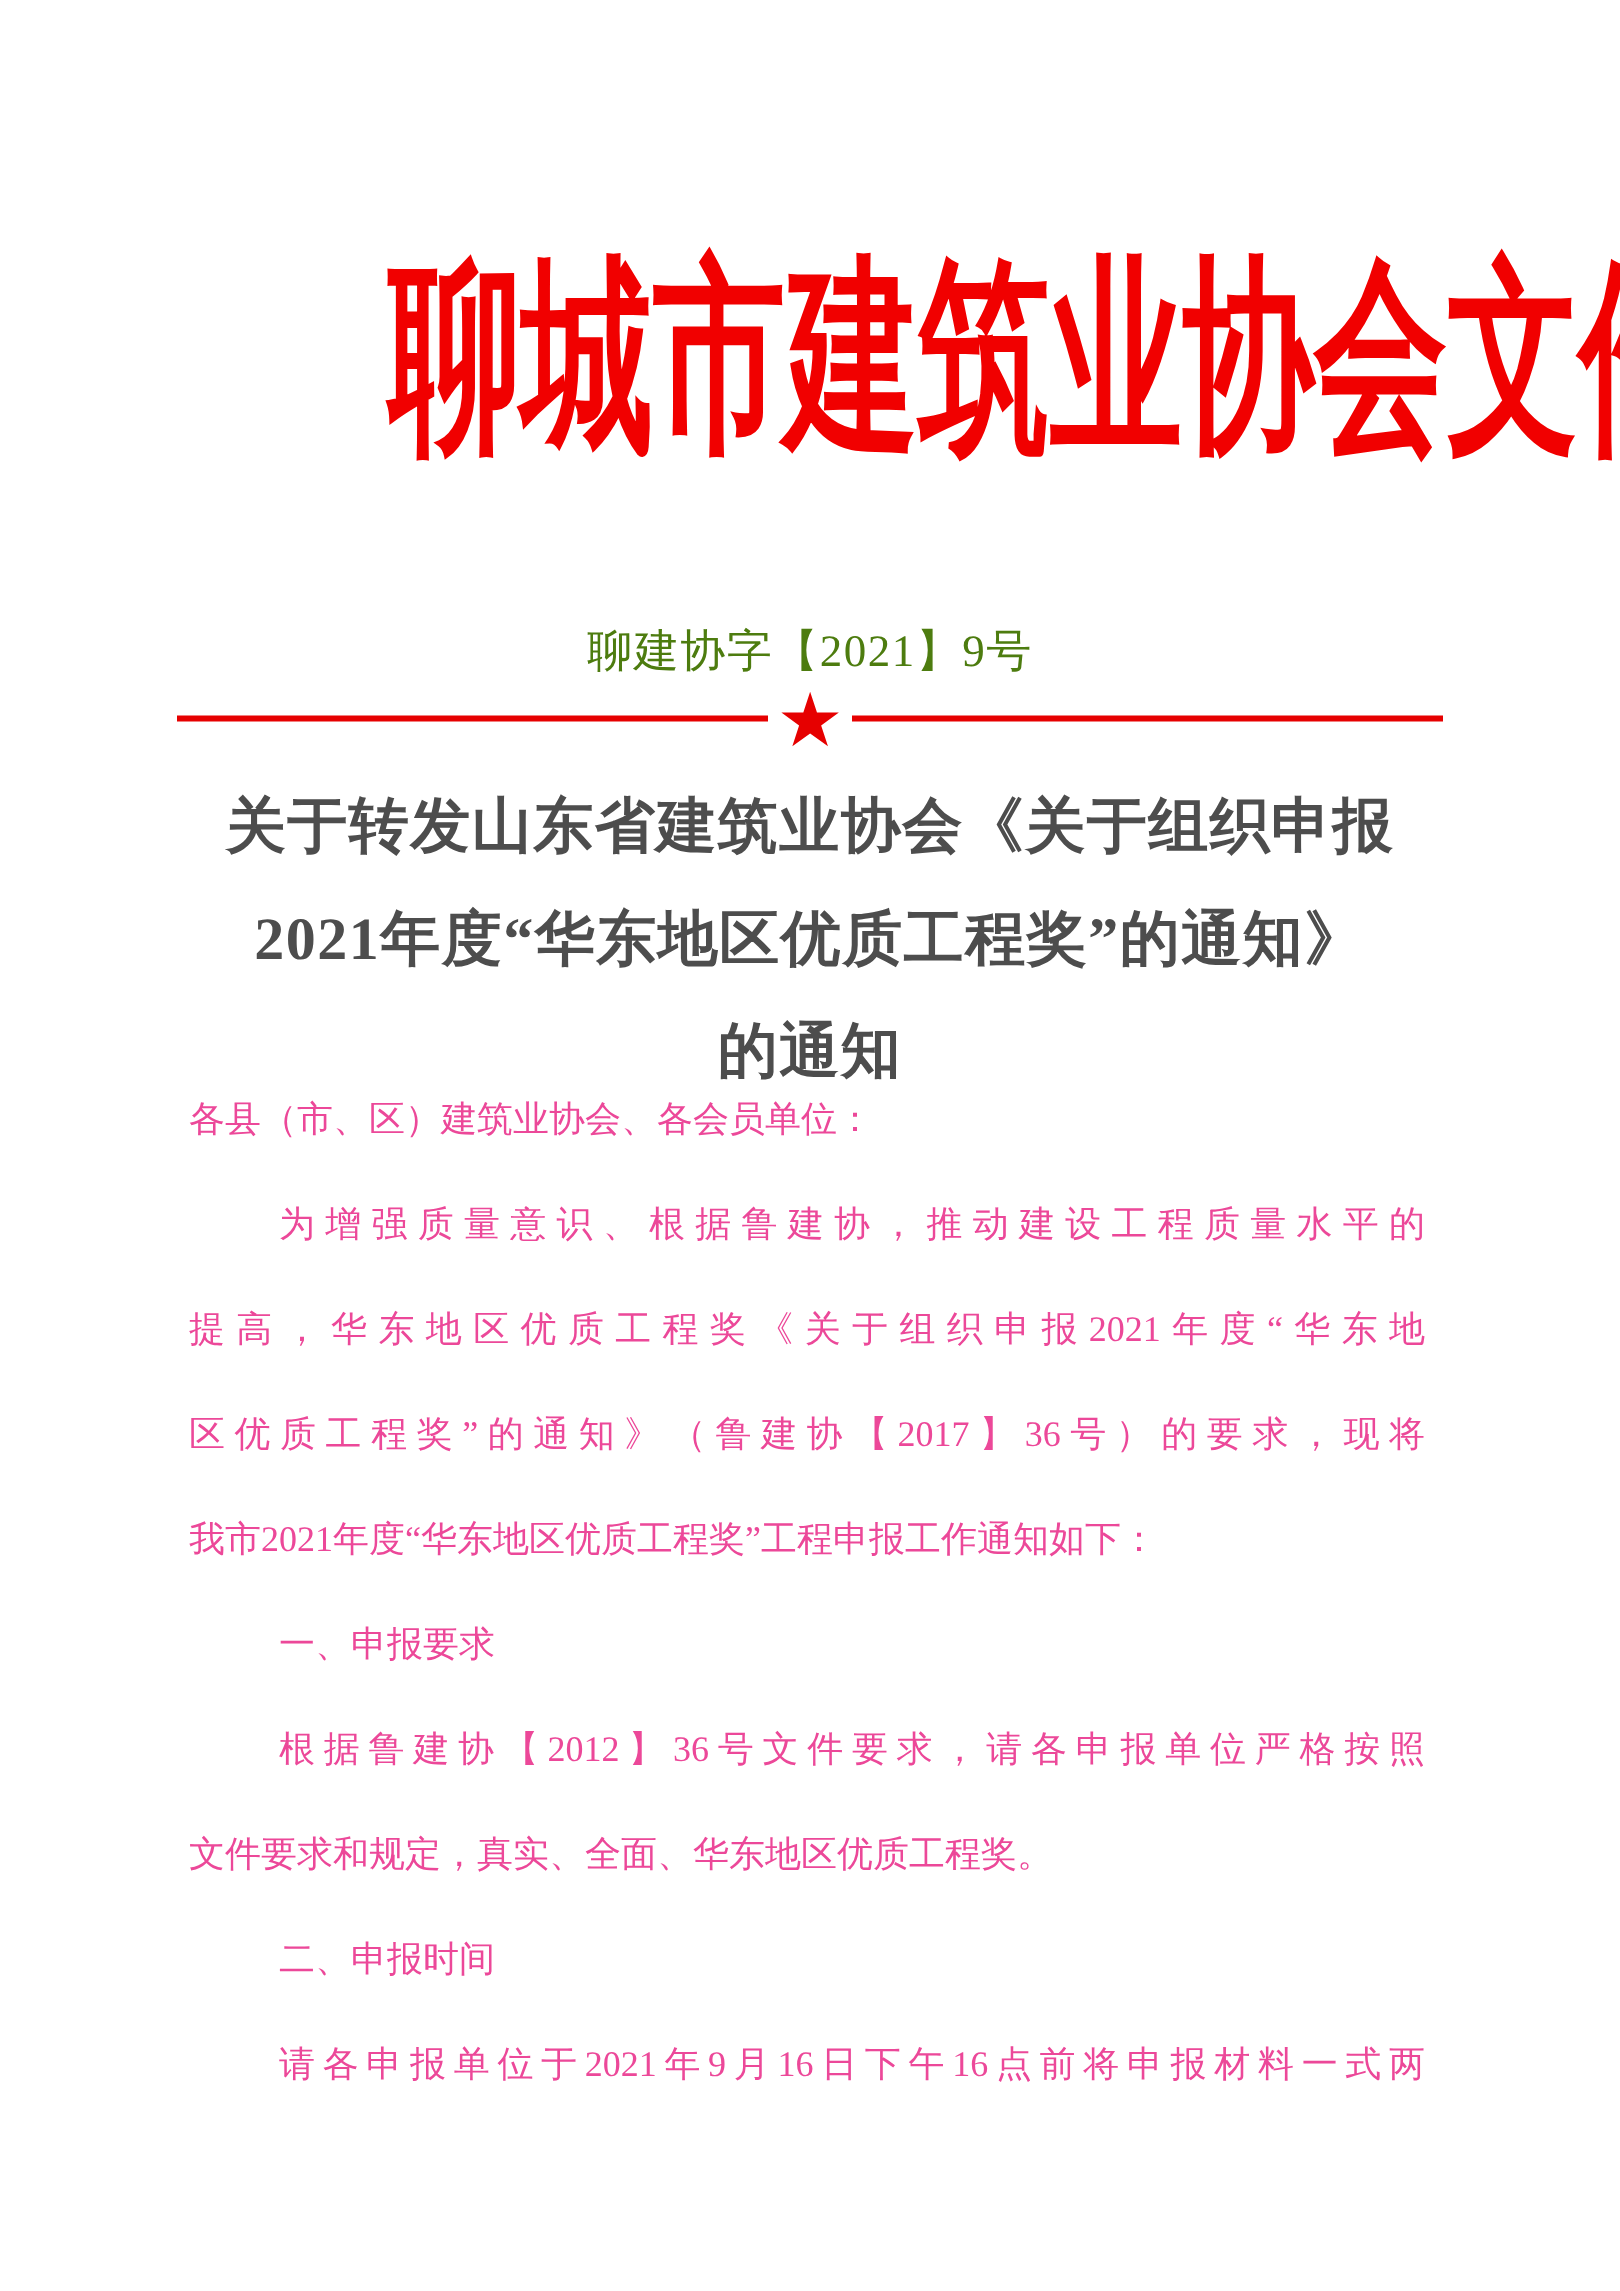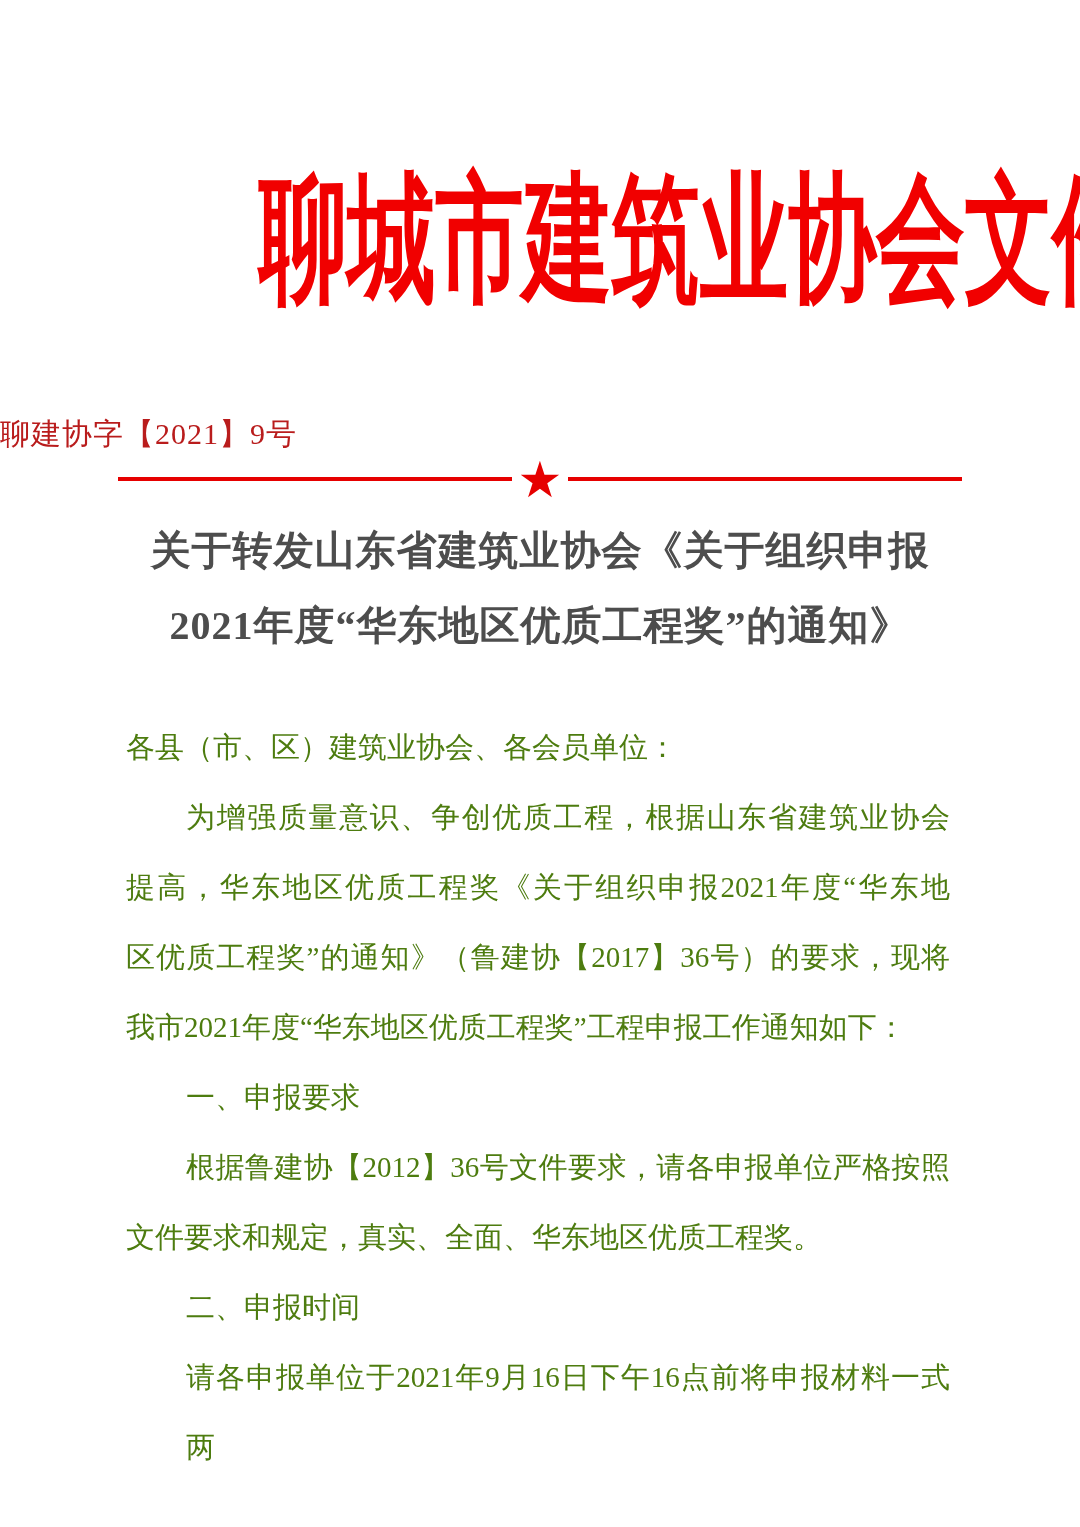--- a/index.html
+++ b/index.html
@@ -35,23 +35,23 @@
     transform-origin: center;
     letter-spacing: 0px;
   }
 
   
   .doc-number {
     position: absolute;
     top: 414px;
     left: 0;
     width: 100%;
-    text-align: left;
+    text-align: center;
     font-size: 30px;
-    color: #b91c1c;
+    color: #4d7c0f;
     letter-spacing: 1px;
   }
 
   
   .divider {
     position: absolute;
     top: 456px;
     left: 118px;
     width: 844px;
     height: 46px;
@@ -87,22 +87,22 @@
     line-height: 75px;
     letter-spacing: 1px;
   }
 
   
   .body-block {
     position: absolute;
     top: 712px;
     left: 126px;
     width: 824px;
-    color: #4d7c0f;
-    font-size: 29px;
+    color: #ec4899;
+    font-size: 24px;
   }
   .body-line {
     line-height: 70px;
     white-space: nowrap;
   }
   .body-line.indent {
     padding-left: 60px;
   }
   .body-line.justify {
     white-space: normal;
@@ -123,25 +123,26 @@
 
   <div class="divider">
     <span class="rule"></span>
     <span class="star">★</span>
     <span class="rule"></span>
   </div>
 
   <div class="heading">
       <div class="heading-line">关于转发山东省建筑业协会《关于组织申报</div>
       <div class="heading-line">2021年度“华东地区优质工程奖”的通知》</div>
+      <div class="heading-line">的通知</div>
     </div>
 
   <div class="body-block">
       <div class="body-line">各县（市、区）建筑业协会、各会员单位：</div>
-      <div class="body-line indent justify">为增强质量意识、争创优质工程，根据山东省建筑业协会</div>
+      <div class="body-line indent justify">为增强质量意识、根据鲁建协，推动建设工程质量水平的</div>
       <div class="body-line justify">提高，华东地区优质工程奖《关于组织申报2021年度“华东地</div>
       <div class="body-line justify">区优质工程奖”的通知》（鲁建协【2017】36号）的要求，现将</div>
       <div class="body-line">我市2021年度“华东地区优质工程奖”工程申报工作通知如下：</div>
       <div class="body-line indent">一、申报要求</div>
       <div class="body-line indent justify">根据鲁建协【2012】36号文件要求，请各申报单位严格按照</div>
       <div class="body-line">文件要求和规定，真实、全面、华东地区优质工程奖。</div>
       <div class="body-line indent">二、申报时间</div>
       <div class="body-line indent justify">请各申报单位于2021年9月16日下午16点前将申报材料一式两</div>
     </div>
 

